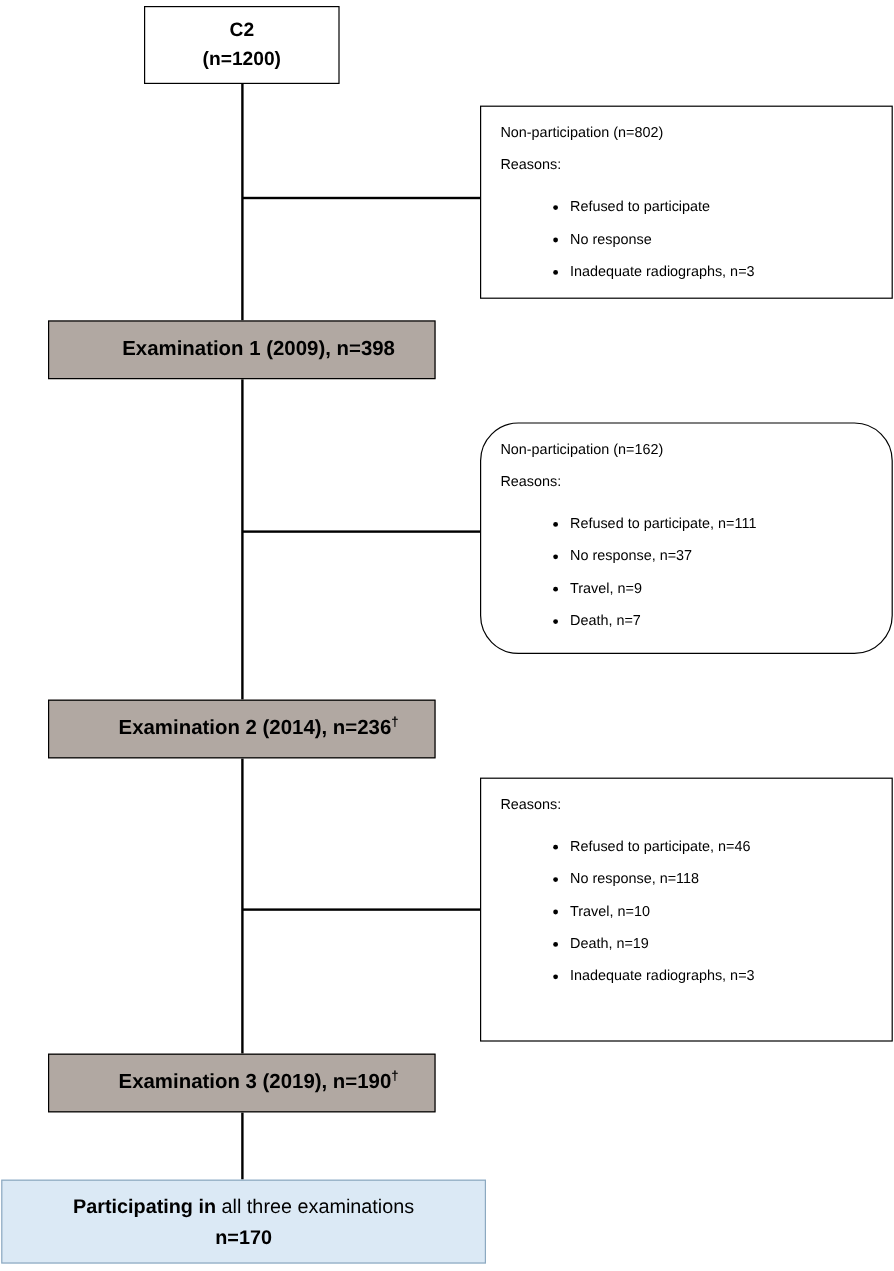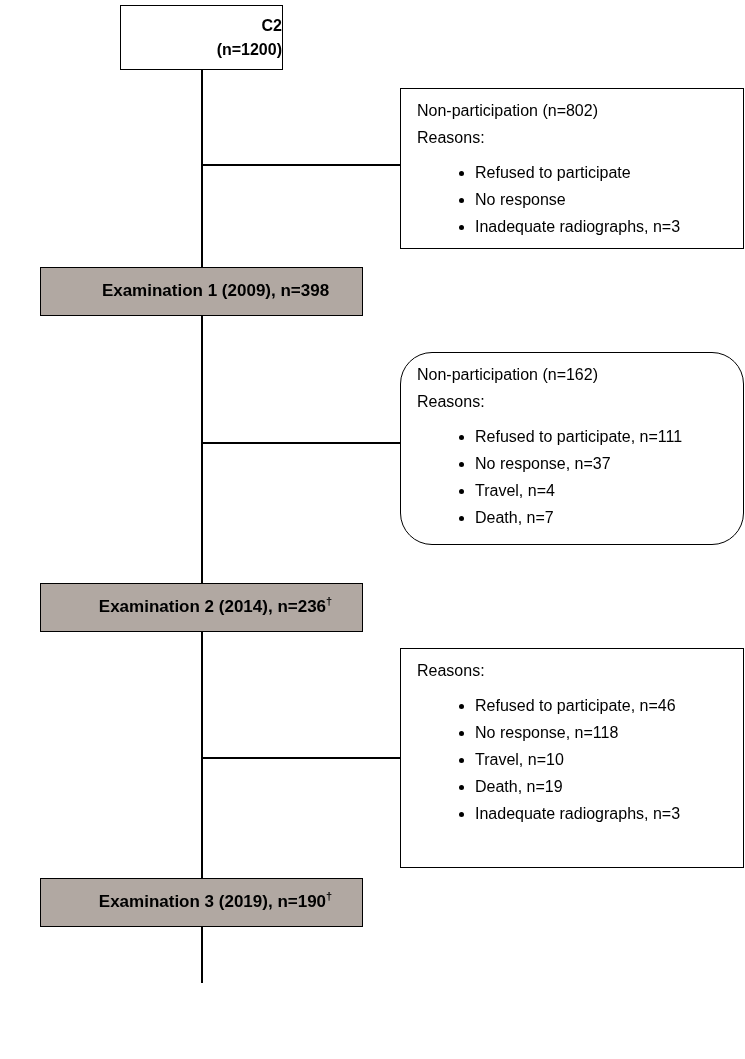--- a/index.html
+++ b/index.html
@@ -17,31 +17,31 @@
   }
   .box {
     position: absolute;
     border: 1.6px solid var(--box-border, #000);
     background: #ffffff;
   }
   
   .start-box {
     left: 120px; top: 5px;
     width: 163px; height: 65px;
-    text-align: right;
+    text-align: center;
     font-weight: bold;
     font-size: 16px;
     line-height: 24px;
     padding-top: 8px;
   }
   
   .np-box {
     left: 400px;
     width: 344px;
-    font-size: 16px;
+    font-size: 12px;
     line-height: 27px;
     padding: 8px 10px 8px 16px;
   }
   .np-box-1 { top: 88px;  height: 161px; }
   .np-box-2 { top: 352px; height: 193px; border-radius: 32px; }
   .np-box-3 { top: 648px; height: 220px; }
   .np-box ul {
     list-style: disc;
     margin: 8px;
     padding-left: 50px;
@@ -129,21 +129,21 @@
   <div class="box exam-box exam-box-1">
     <span>Examination 1 (2009), n=398</span><sup></sup>
   </div>
 
   <div class="box np-box np-box-2">
     <div>Non-participation (n=162)</div>
     <div>Reasons:</div>
     <ul>
       <li>Refused to participate, n=111</li>
       <li>No response, n=37</li>
-      <li>Travel, n=4</li>
+      <li>Travel, n=9</li>
       <li>Death, n=7</li>
     </ul>
   </div>
 
   <div class="box exam-box exam-box-2">
     <span>Examination 2 (2014), n=236</span><sup>†</sup>
   </div>
 
   <div class="box np-box np-box-3">
     <div>Reasons:</div>
@@ -153,14 +153,20 @@
       <li>Travel, n=10</li>
       <li>Death, n=19</li>
       <li>Inadequate radiographs, n=3</li>
     </ul>
   </div>
 
   <div class="box exam-box exam-box-3">
     <span>Examination 3 (2019), n=190</span><sup>†</sup>
   </div>
 
+  <div class="final-box" style="position:absolute;">
+    <div>
+      <span class="bold">Participating in</span><span> all three examinations</span>
+    </div>
+    <div class="bold">n=170</div>
+  </div>
 
 </div>
 
 </body></html>

